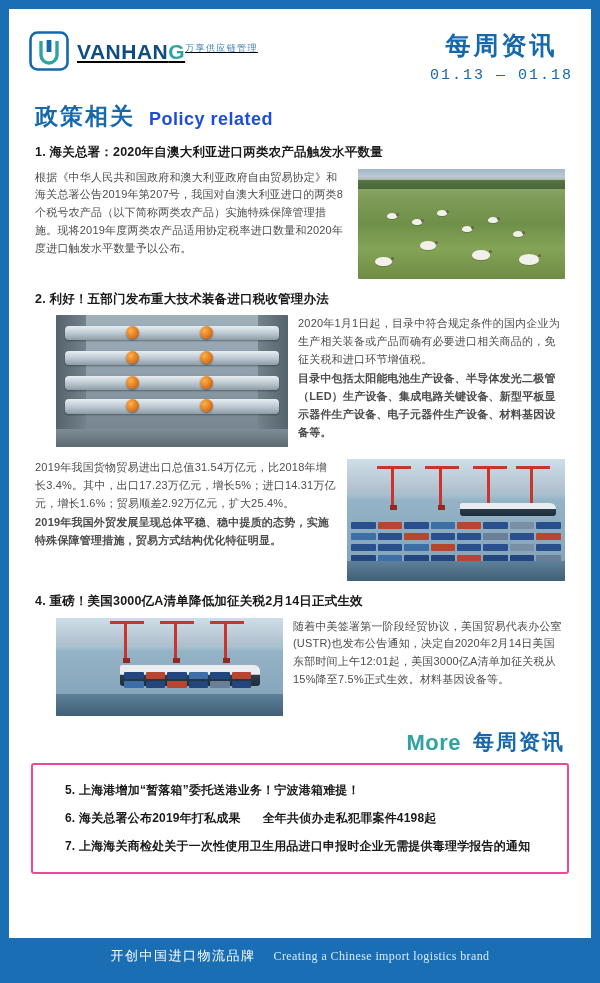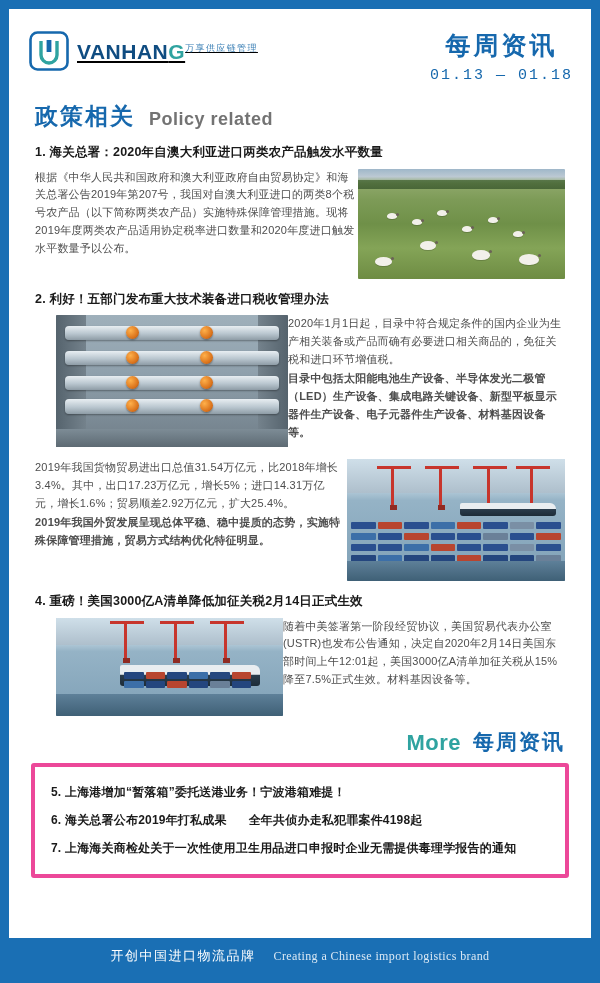--- a/index.html
+++ b/index.html
@@ -107,21 +107,21 @@
   }
   .section-head .cn {
     font-size: 23px;
     font-weight: bold;
     color: #1668ad;
     letter-spacing: 2px;
   }
   .section-head .en {
     font-size: 18px;
     font-weight: bold;
-    color: #737373;
+    color: #1d4ed8;
     letter-spacing: 0.5px;
     padding-bottom: 2px;
   }
 
   
   .articles {
     margin-top: 12px;
     padding: 0 26px 0 26px;
   }
   .article {
@@ -130,20 +130,21 @@
   .article-title {
     font-size: 12.5px;
     font-weight: bold;
     color: #1a1a1a;
     line-height: 1.4;
     margin-bottom: 7px;
     letter-spacing: 0.2px;
   }
   .article-body {
     display: flex;
+    gap: 10px;
     align-items: flex-start;
   }
   .article-body.img-right { flex-direction: row; }
   .article-body.img-left  { flex-direction: row; margin-left: 21px; }
   .article-text {
     flex: 1 1 auto;
     font-size: 11px;
     line-height: 1.62;
     color: #4d4d4d;
     letter-spacing: 0.2px;
@@ -290,23 +291,23 @@
     margin-left: 11px;
   }
   .more-head .cn {
     font-size: 21px;
     font-weight: bold;
     color: #1668ad;
     letter-spacing: 2px;
   }
   .more-box {
     margin: 0 22px;
-    border: 4px solid #ec4899;
+    border: 2px solid #ec4899;
     border-radius: 3px;
-    padding: 11px 16px 12px 16px;
+    padding: 11px 16px 12px 32px;
   }
   .more-item {
     font-size: 12px;
     font-weight: bold;
     color: #1a1a1a;
     line-height: 1.5;
     padding: 5px 0;
     letter-spacing: 0.2px;
   }
   .more-item .gap {

